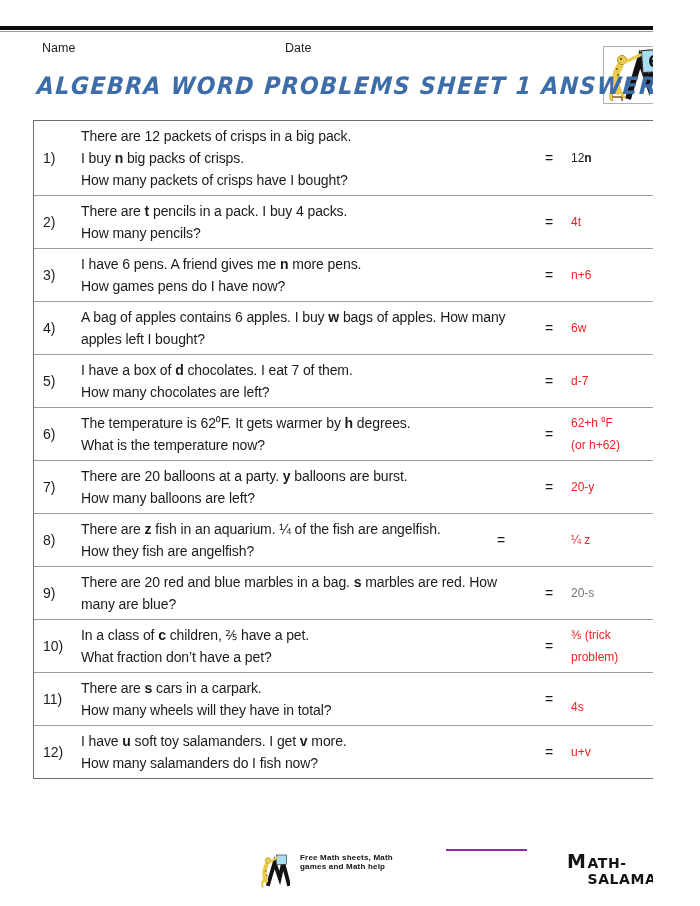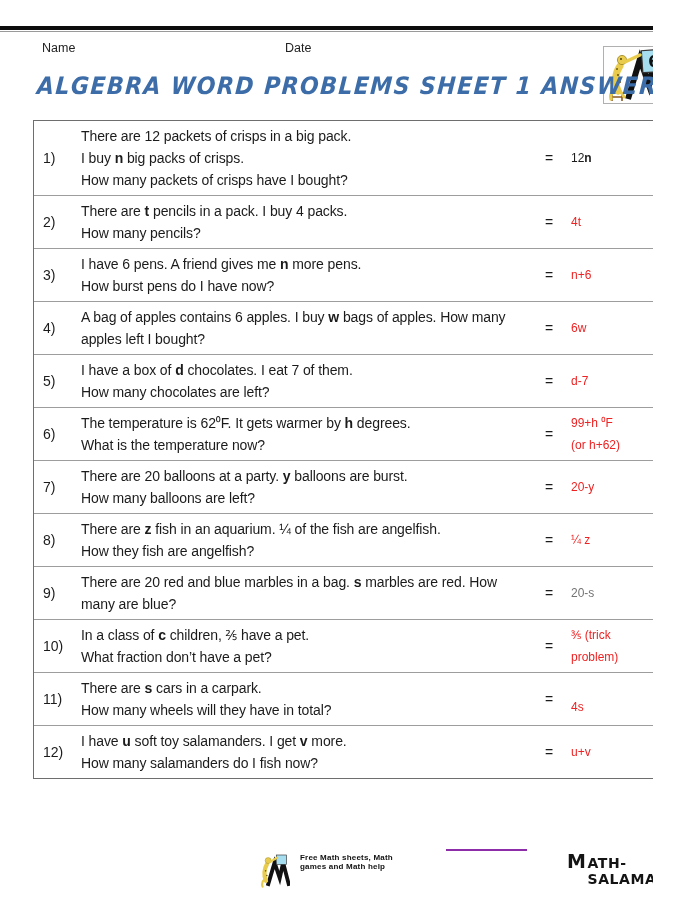--- a/index.html
+++ b/index.html
@@ -99,21 +99,21 @@
         </div>
         <div class="cell eq">=</div>
         <div class="cell ans" style="color: rgb(238, 34, 34);">
           <div class="line">4t</div>
         </div>
       </div>
       <div class="row">
         <div class="cell num">3)</div>
         <div class="cell text">
           <div class="line">I have 6 pens. A friend gives me <b>n</b> more pens.</div>
-          <div class="line">How burst pens do I have now?</div>
+          <div class="line">How games pens do I have now?</div>
         </div>
         <div class="cell eq">=</div>
         <div class="cell ans" style="color: rgb(238, 34, 34);">
           <div class="line">n+6</div>
         </div>
       </div>
       <div class="row">
         <div class="cell num">4)</div>
         <div class="cell text">
           <div class="line">A bag of apples contains 6 apples. I buy <b>w</b> bags of apples. How many</div>
@@ -136,21 +136,21 @@
         </div>
       </div>
       <div class="row">
         <div class="cell num">6)</div>
         <div class="cell text">
           <div class="line">The temperature is 62⁰F. It gets warmer by <b>h</b> degrees.</div>
           <div class="line">What is the temperature now?</div>
         </div>
         <div class="cell eq">=</div>
         <div class="cell ans" style="color: rgb(238, 34, 34);">
-          <div class="line">99+h ⁰F</div>
+          <div class="line">62+h ⁰F</div>
           <div class="line">(or h+62)</div>
         </div>
       </div>
       <div class="row">
         <div class="cell num">7)</div>
         <div class="cell text">
           <div class="line">There are 20 balloons at a party. <b>y</b> balloons are burst.</div>
           <div class="line">How many balloons are left?</div>
         </div>
         <div class="cell eq">=</div>
@@ -158,21 +158,21 @@
           <div class="line">20-y</div>
         </div>
       </div>
       <div class="row">
         <div class="cell num">8)</div>
         <div class="cell text">
           <div class="line">There are <b>z</b> fish in an aquarium. ¼ of the fish are angelfish.</div>
           <div class="line">How they fish are angelfish?</div>
         </div>
         <div class="cell eq">=</div>
-        <div class="cell ans" style="color: rgb(238, 34, 34);">
+        <div class="cell ans" style="color: rgb(238, 34, 34); margin-left: 48px;">
           <div class="line">¼ z</div>
         </div>
       </div>
       <div class="row">
         <div class="cell num">9)</div>
         <div class="cell text">
           <div class="line">There are 20 red and blue marbles in a bag. <b>s</b> marbles are red. How</div>
           <div class="line">many are blue?</div>
         </div>
         <div class="cell eq">=</div>

